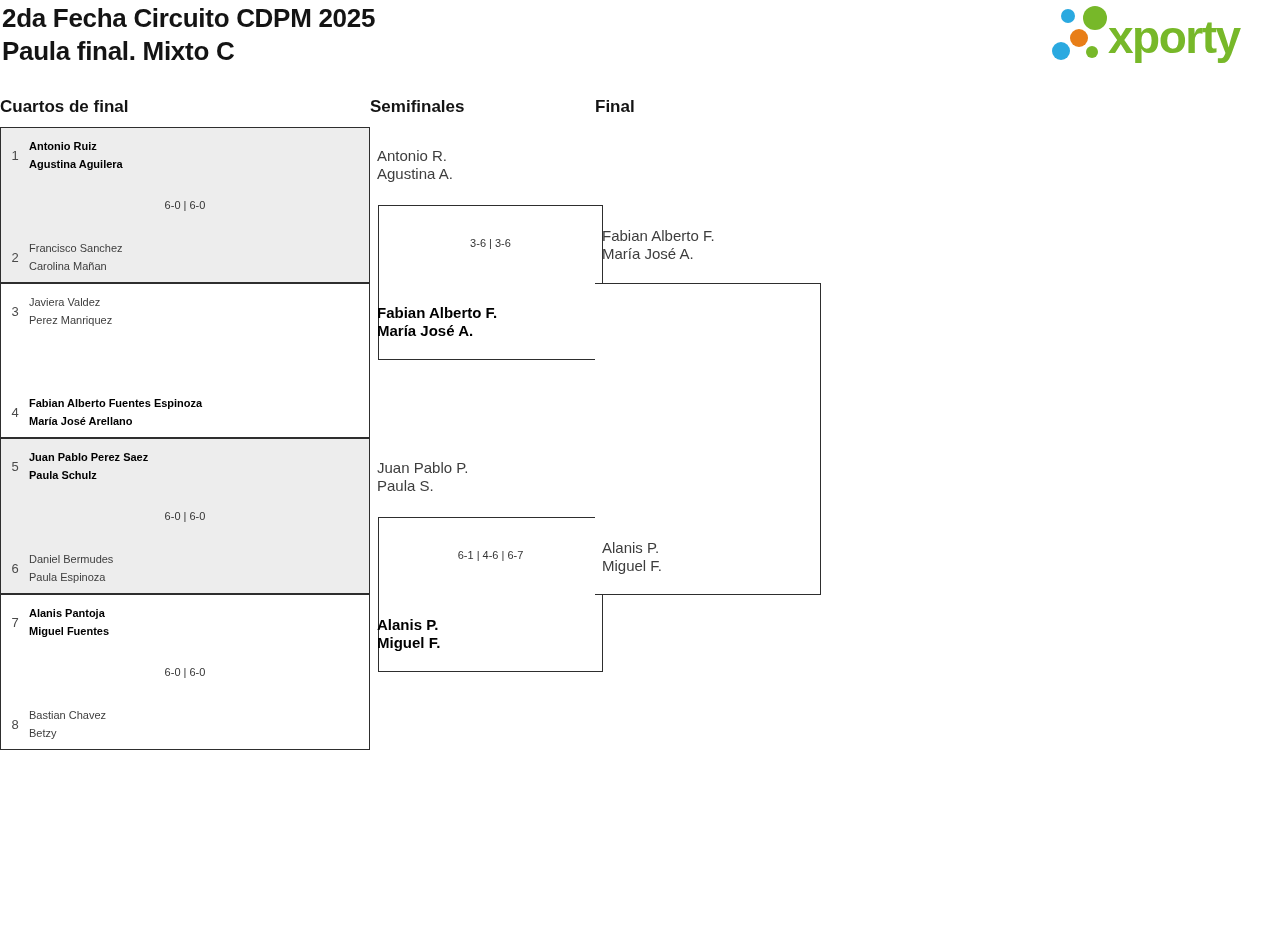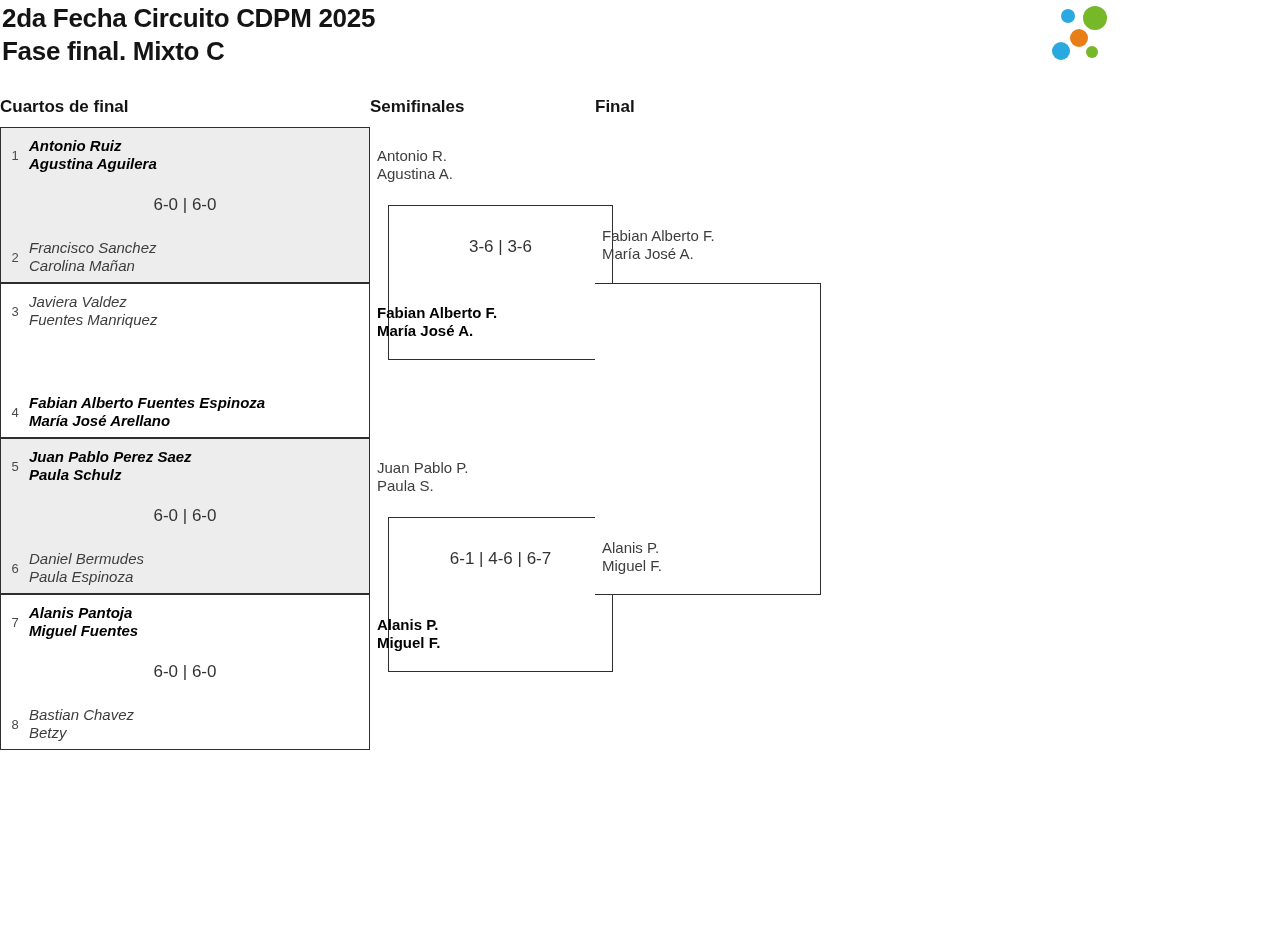--- a/index.html
+++ b/index.html
@@ -35,41 +35,41 @@
   .rh-qf { left:0;     width:370px; }
   .rh-sf { left:370px; width:225px; }
   .rh-f  { left:595px; width:225px; }
   
   .match {
     position:absolute; background:#ffffff;
     border:1px solid #2e2e2e;
   }
   .match.shaded { background:#ededed; }
   .qf { left:0; width:370px; }
-  .sf { left:388px; width:225px; }
+  .sf { left:378px; width:225px; }
   .final-box { left:595px; top:283px; width:226px; height:312px; border-left:none; }
   .qf-1 { top:127px; height:156px; }
   .qf-2 { top:283px; height:155px; }
   .qf-3 { top:438px; height:156px; }
   .qf-4 { top:594px; height:156px; }
   .sf-1 { top:205px; height:155px; }
   .sf-2 { top:517px; height:155px; }
   
   .seed-row { position:absolute; left:0; right:0; display:flex; align-items:center; }
   .seed-row.rtop { top:9px; }
   .seed-row.rbottom { bottom:7px; }
   .seed {
     width:28px; text-align:center; flex:0 0 28px;
     font-size:13px; color:#4a4a4a;
   }
-  .pnames { font-size:15px; line-height:18px; color:#3d3d3d;font-style:italic; }
+  .pnames { font-size:11px; line-height:18px; color:#3d3d3d; }
   .pnames.winner { font-weight:700; color:#000; }
   .score {
     position:absolute; left:0; right:0; text-align:center;
-    font-size:17px; color:#333;
+    font-size:11px; color:#333;
   }
   .score.center-v { top:50%; transform:translateY(-50%); }
   .score.sf-score { top:31px; }
   
   .float-names {
     position:absolute; font-size:15px; line-height:18px; color:#3d3d3d;
   }
   .float-names.winner { font-weight:700; color:#000; }
   .sf1-top { left:377px; top:147px; }
   .sf1-win { left:377px; top:304px; }
@@ -78,29 +78,30 @@
   .f-top   { left:602px; top:227px; }
   .f-bottom{ left:602px; top:539px; }
 </style>
 </head>
 <body>
 
 <div class="page">
 
   <div class="title">
     <div>2da Fecha Circuito CDPM 2025</div>
-    <div>Fase final. Mixto C</div>
+    <div>Paula final. Mixto C</div>
   </div>
 
   <div class="logo">
     <span class="dot dot-blue-1"></span>
     <span class="dot dot-green-lg"></span>
     <span class="dot dot-orange"></span>
     <span class="dot dot-blue-2"></span>
     <span class="dot dot-green-sm"></span>
+    <span class="logo-text">xporty</span>
   </div>
 
   <div class="round-header rh-qf">Cuartos de final</div>
   <div class="round-header rh-sf">Semifinales</div>
   <div class="round-header rh-f">Final</div>
 
   <div class="match qf qf-1 shaded">
     <div class="seed-row rtop">
       <div class="seed">1</div>
       <div class="pnames winner">
@@ -116,21 +117,21 @@
         <div>Carolina Mañan</div>
       </div>
     </div>
   </div>
 
   <div class="match qf qf-2">
     <div class="seed-row rtop">
       <div class="seed">3</div>
       <div class="pnames">
         <div>Javiera Valdez</div>
-        <div>Fuentes Manriquez</div>
+        <div>Perez Manriquez</div>
       </div>
     </div>
     <div class="seed-row rbottom">
       <div class="seed">4</div>
       <div class="pnames winner">
         <div>Fabian Alberto Fuentes Espinoza</div>
         <div>María José Arellano</div>
       </div>
     </div>
   </div>

